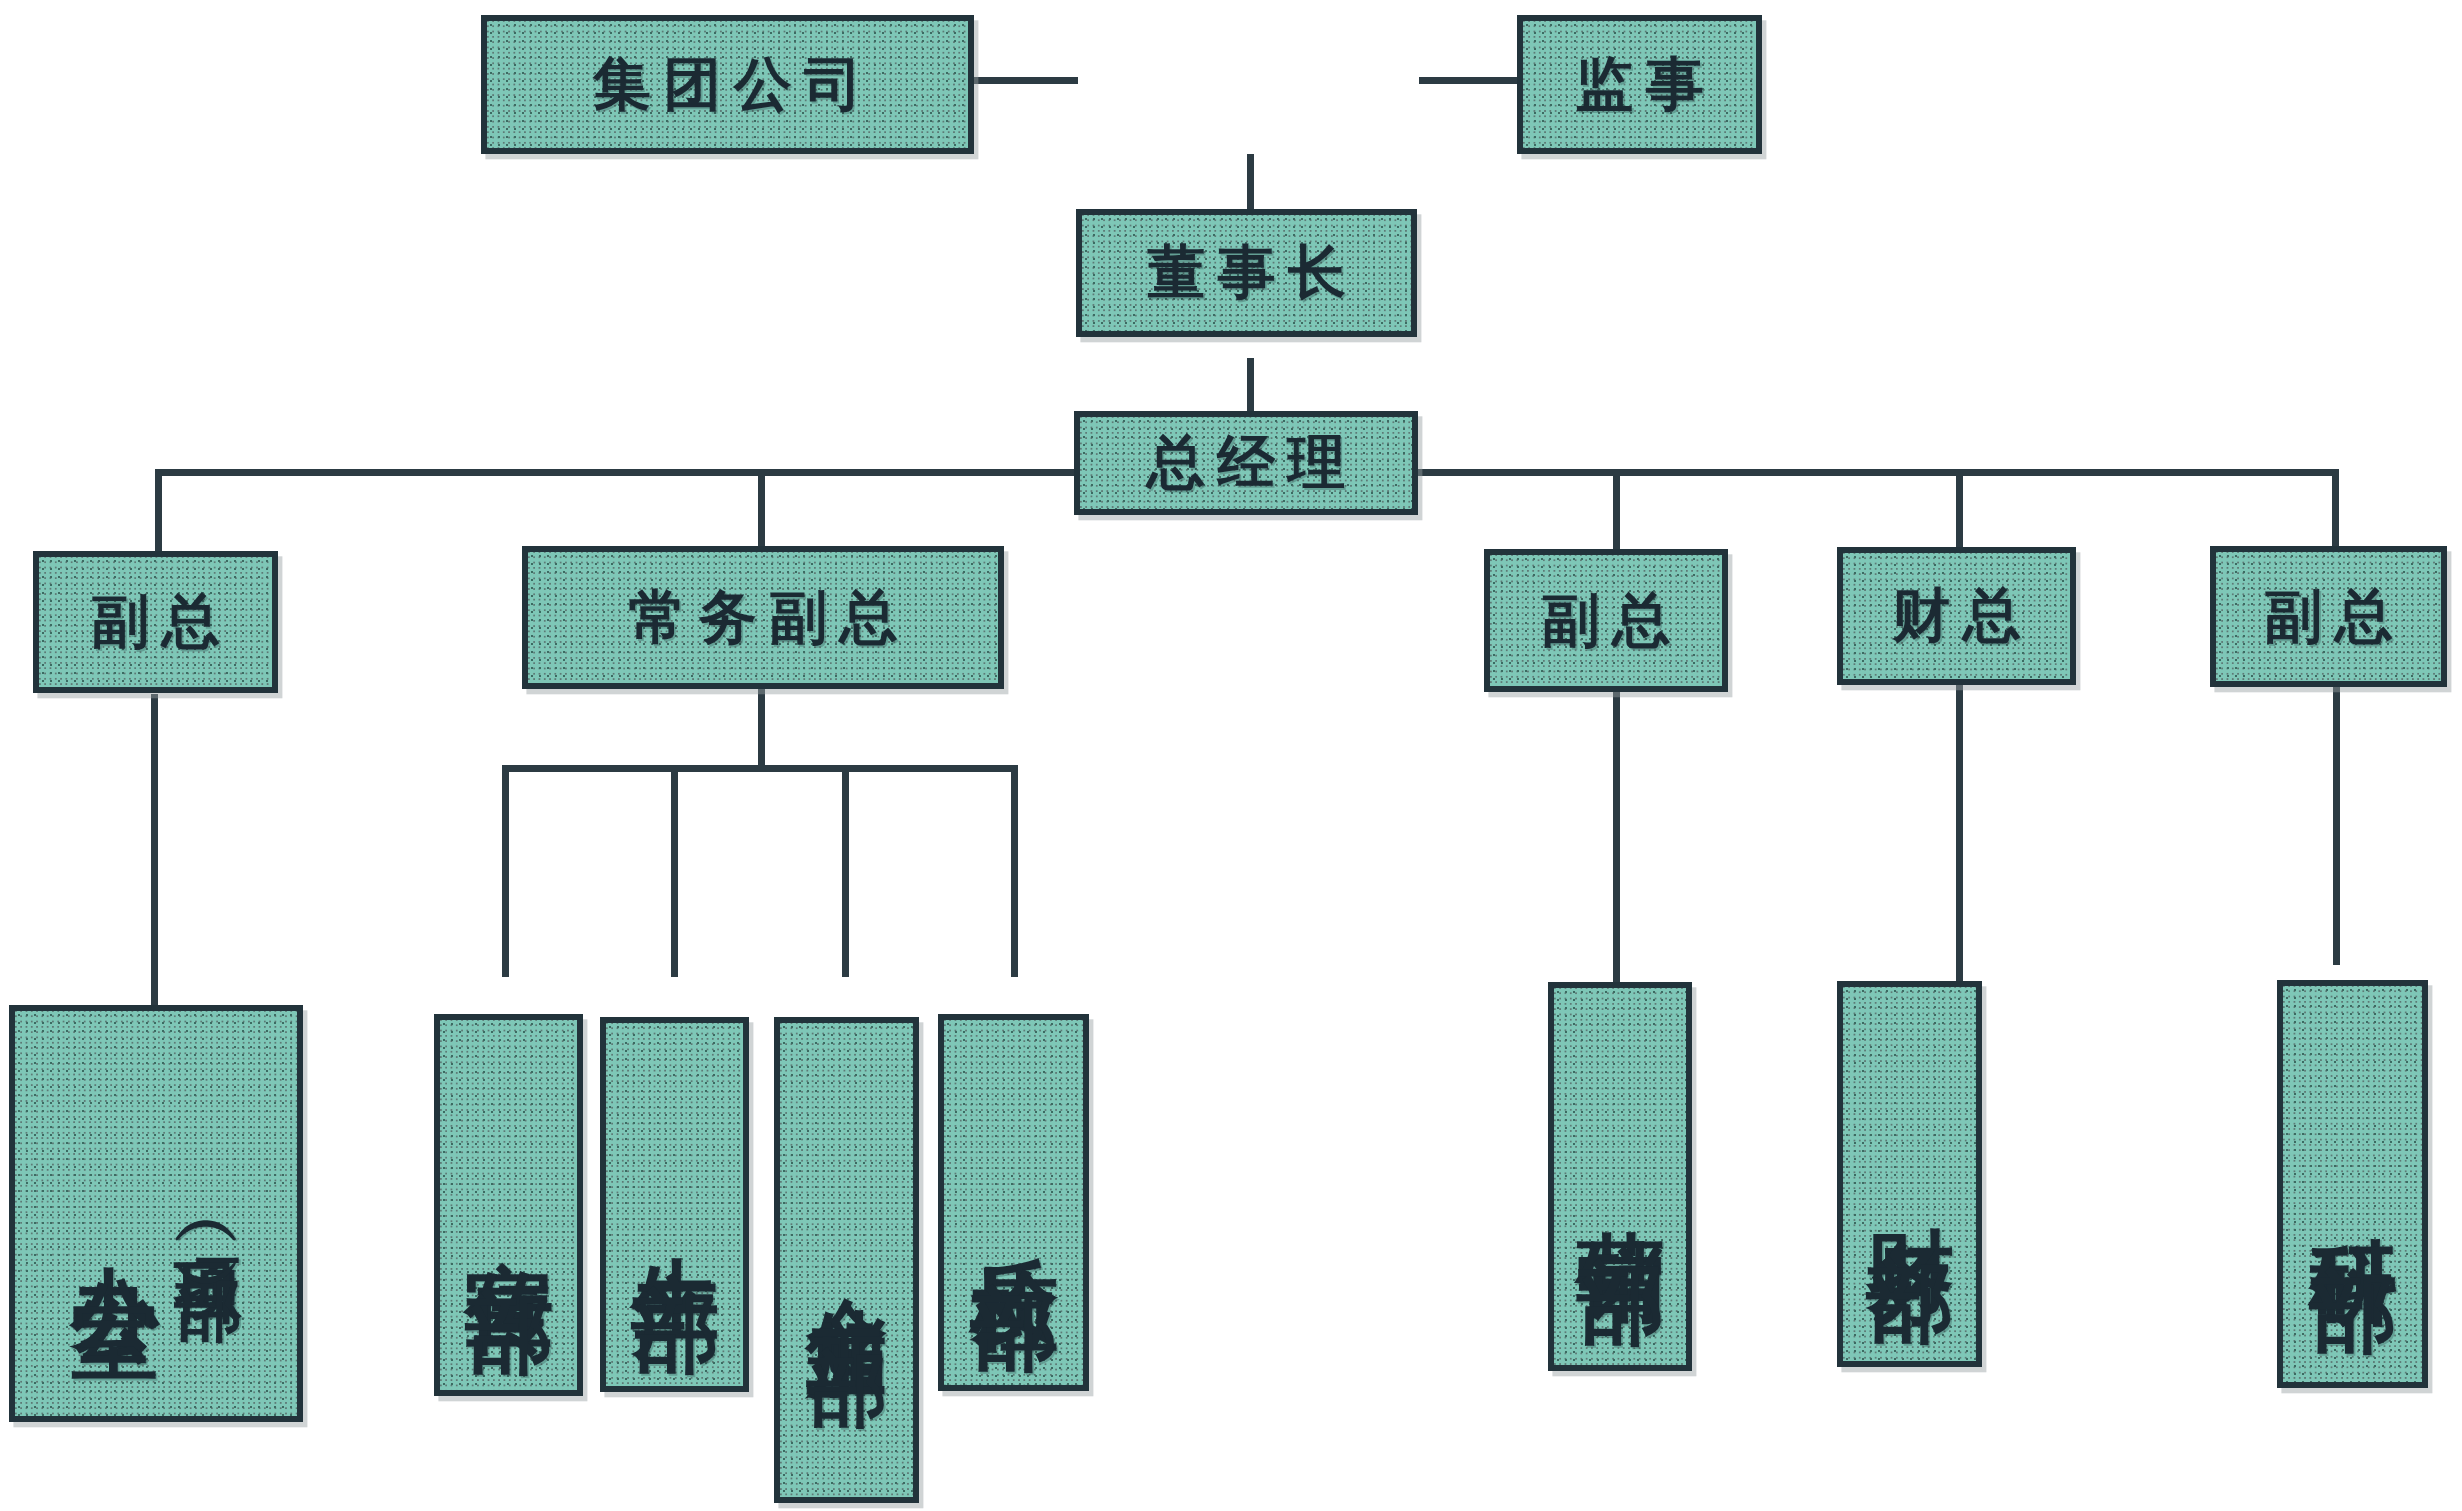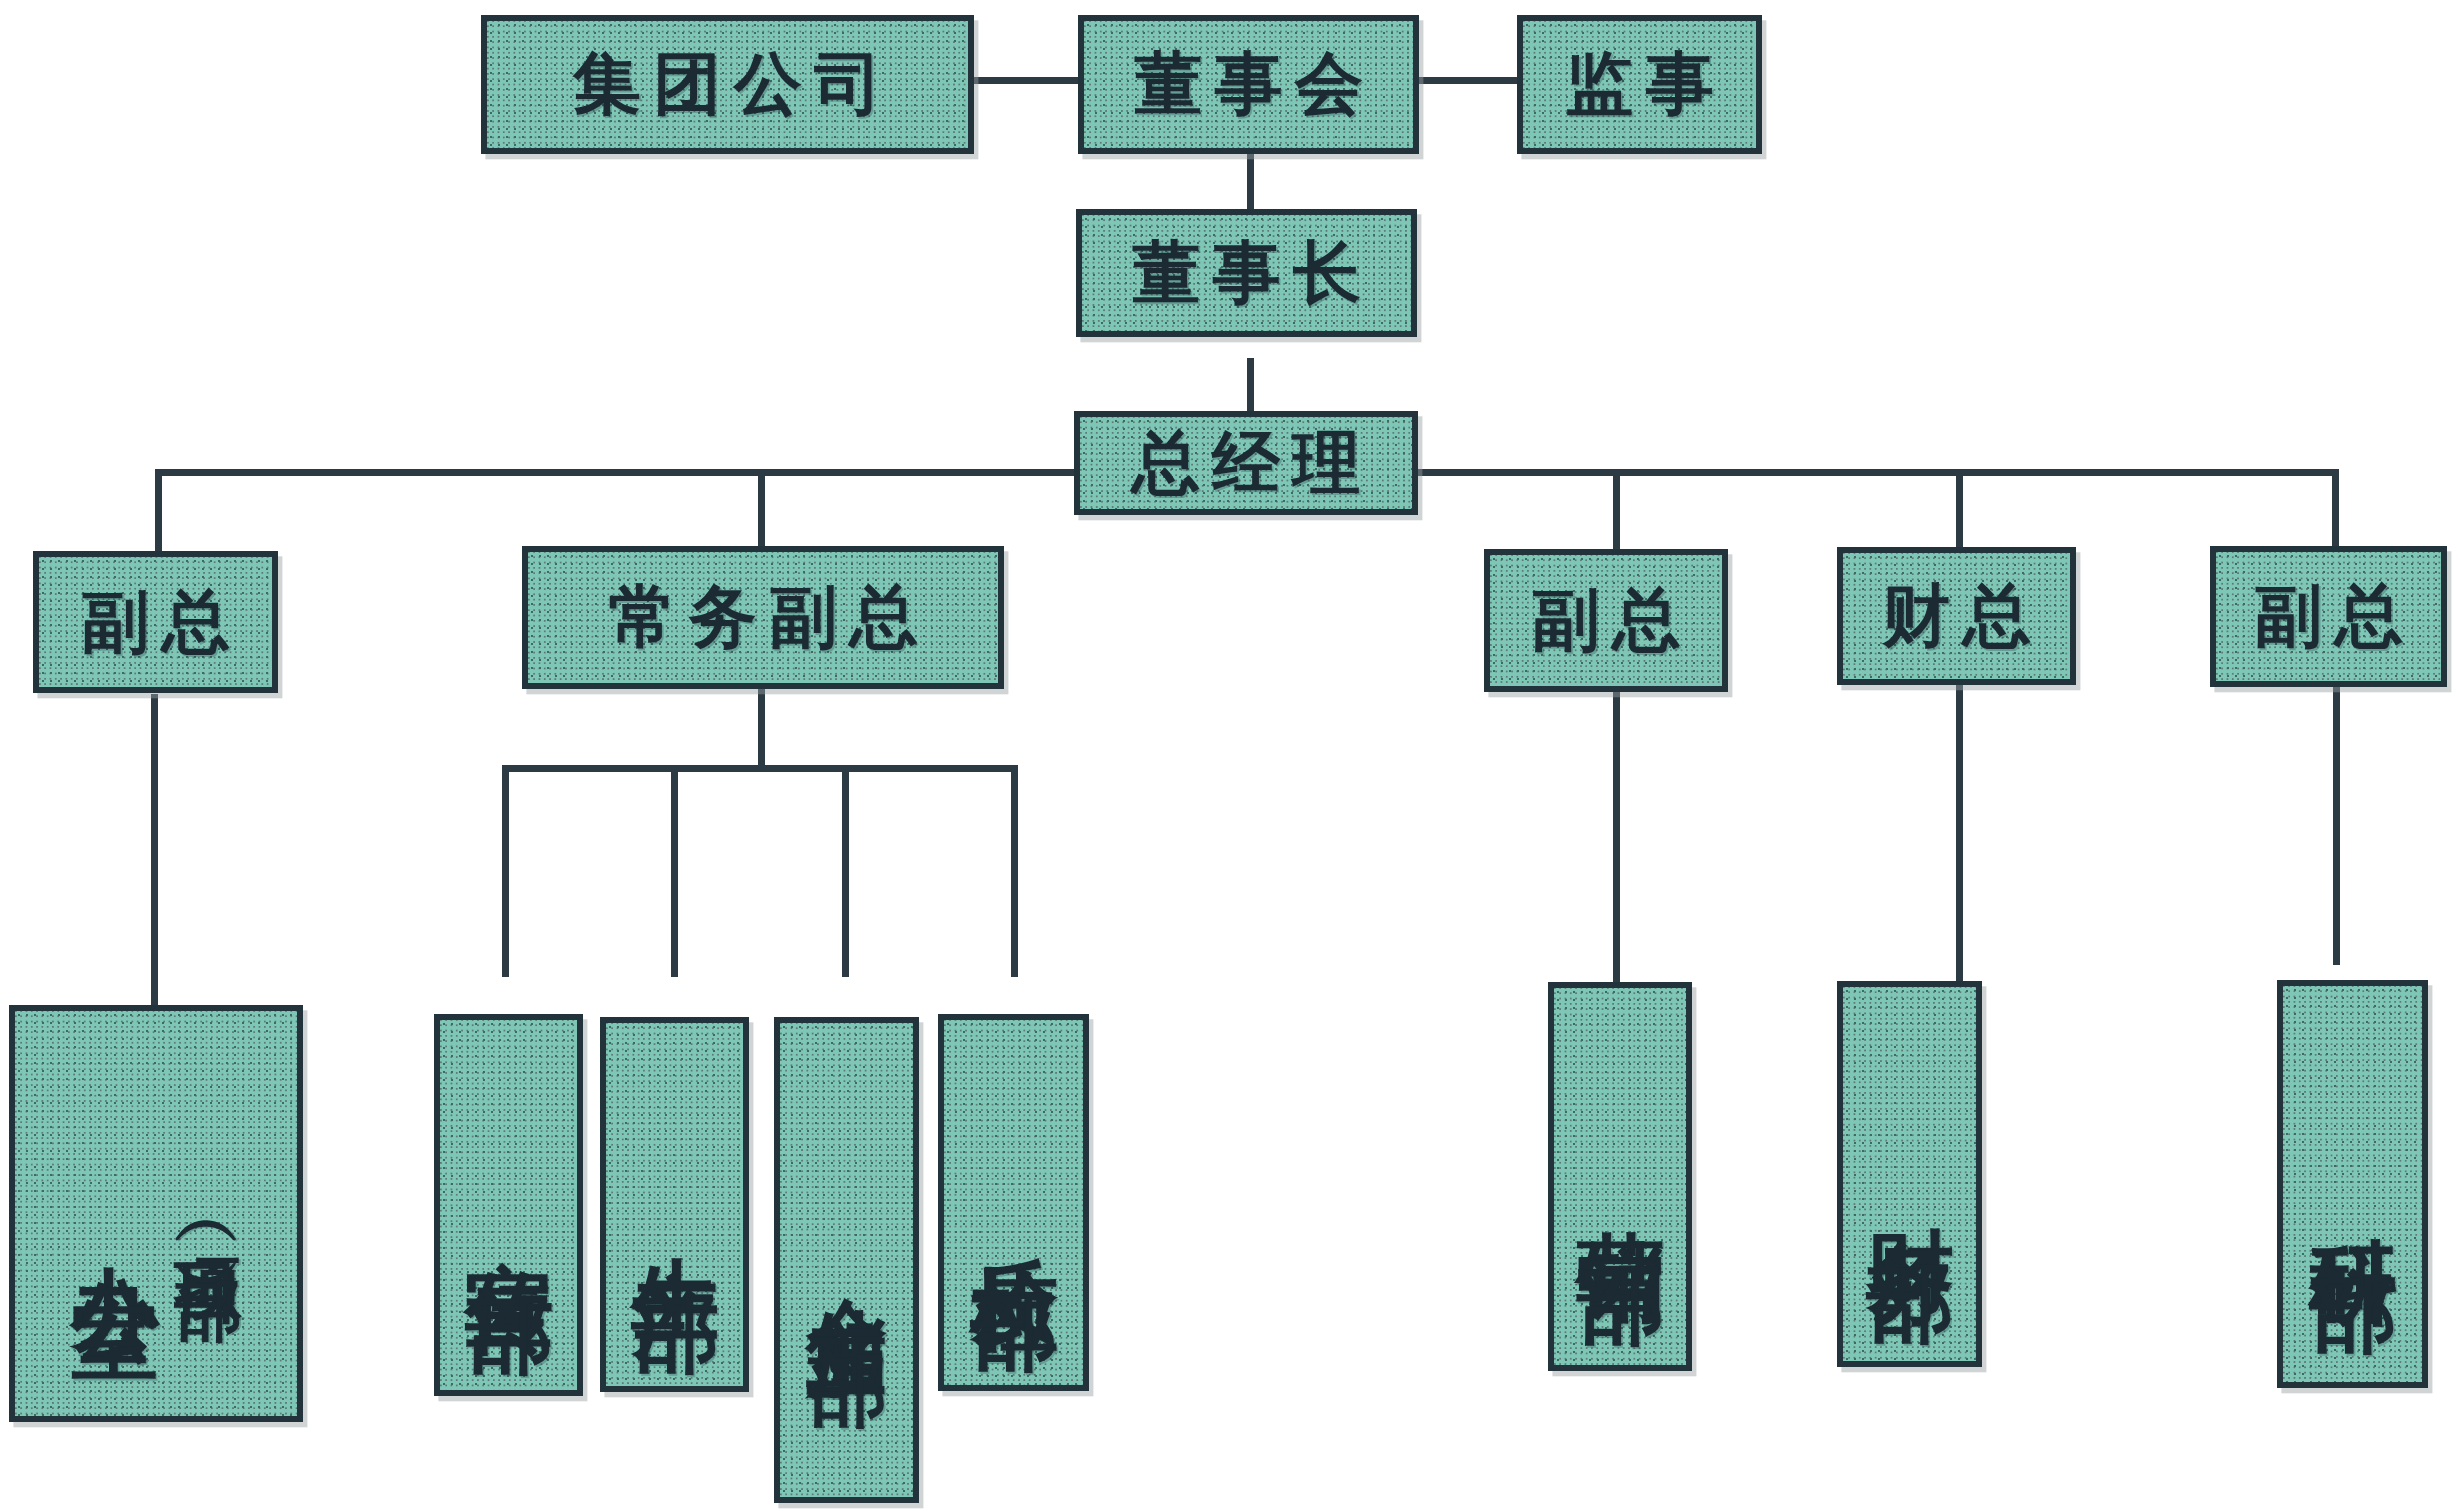--- a/index.html
+++ b/index.html
@@ -7,21 +7,21 @@
           font-family:"Liberation Serif","DejaVu Serif",serif;}
   
   .box{position:absolute;display:flex;align-items:center;justify-content:center;box-sizing:border-box;
        background-color:#7ec7b7;
        background-image:radial-gradient(#3c6b62 1.3px, rgba(0,0,0,0) 1.5px),
                         radial-gradient(#5d7a76 1px, rgba(0,0,0,0) 1.1px);
        background-size:8px 8px,5.3px 5.3px;background-position:0 0,3.5px 2.6px;
        border:6.1px solid #22333b;
        box-shadow:4.4px 5.3px 0 rgba(150,160,162,0.45);
        color:#1b2a33;font-weight:bold;}
-  .hlabel{font-size:68px;letter-spacing:12.3px;margin-right:-12.3px;white-space:nowrap;
+  .hlabel{font-size:58px;letter-spacing:12.3px;margin-right:-12.3px;white-space:nowrap;
           text-shadow:1.8px 1.8px 0 rgba(20,40,45,0.25);text-align:right;}
   .vlabel{writing-mode:vertical-rl;font-size:88px;letter-spacing:0.14em;line-height:1.05;
           text-shadow:1.8px 1.8px 0 rgba(20,40,45,0.25);white-space:nowrap;}
   .vlabel.small{font-size:81px;}
   .vlabel.note{font-size:68px;letter-spacing:0.08em;}
   
   #b-group      {left:481px; top:15px;  width:493px; height:139px;}
   #b-board      {left:1078px;top:15px;  width:341px; height:139px;}
   #b-supervisor {left:1517px;top:15px;  width:245px; height:139px;}
   #b-chairman   {left:1076px;top:209px; width:341px; height:128px;}
@@ -86,23 +86,20 @@
   <div class="line" id="c16"></div>
   <div class="line" id="c17"></div>
   <div class="line" id="c18"></div>
   <div class="line" id="c19"></div>
   <div class="line" id="c20"></div>
   <div class="line" id="c21"></div>
 
   <div class="box" id="b-group">
     <span class="hlabel">集团公司</span>
   </div>
-  <div class="box" id="b-board">
-    <span class="hlabel">董事会</span>
-  </div>
   <div class="box" id="b-supervisor">
     <span class="hlabel">监事</span>
   </div>
 
   <div class="box" id="b-chairman">
     <span class="hlabel">董事长</span>
   </div>
 
   <div class="box" id="b-gm">
     <span class="hlabel">总经理</span>

